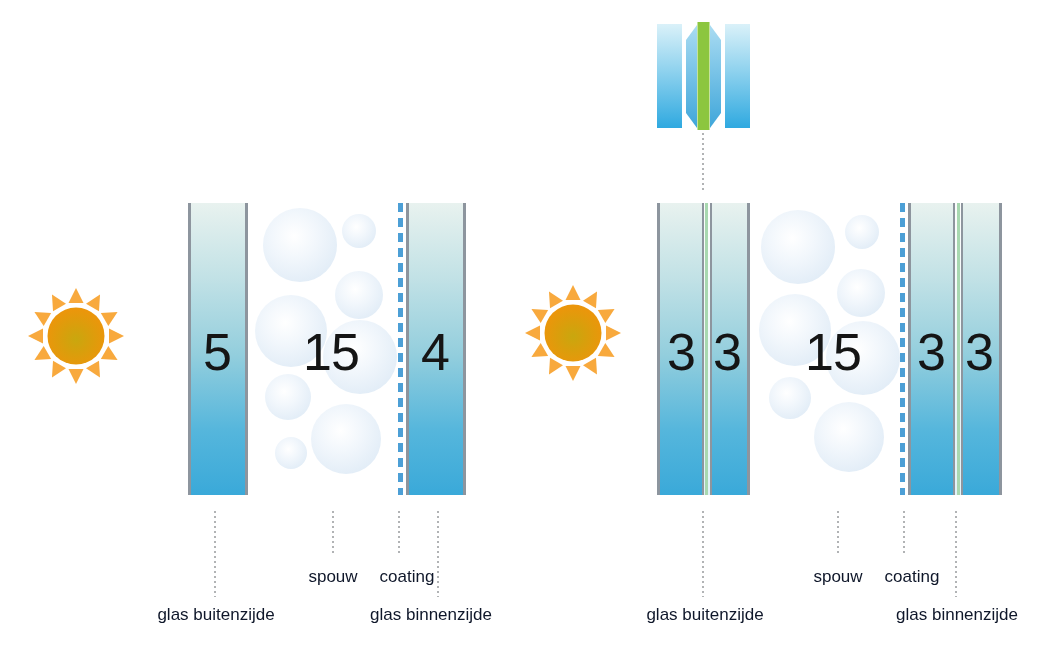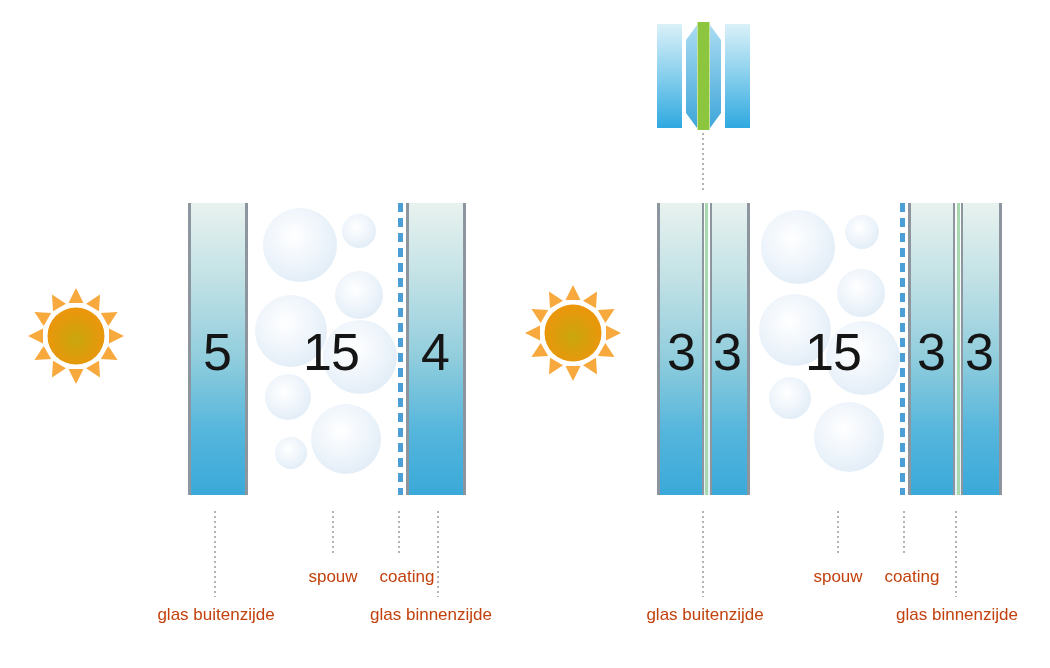--- a/index.html
+++ b/index.html
@@ -75,21 +75,21 @@
     font-weight: 400;
     letter-spacing: -1px;
     color: #151515;
     white-space: nowrap;
   }
   .lbl {
     position: absolute;
     transform: translateX(-50%);
     font-size: 17px;
     font-weight: 400;
-    color: #c2410c;
+    color: #0f172a;
     white-space: nowrap;
   }
   svg { position: absolute; display: block; }
 </style>
 </head>
 <body>
 
 <div class="stage">
 
   <svg width="0" height="0" aria-hidden="true">

